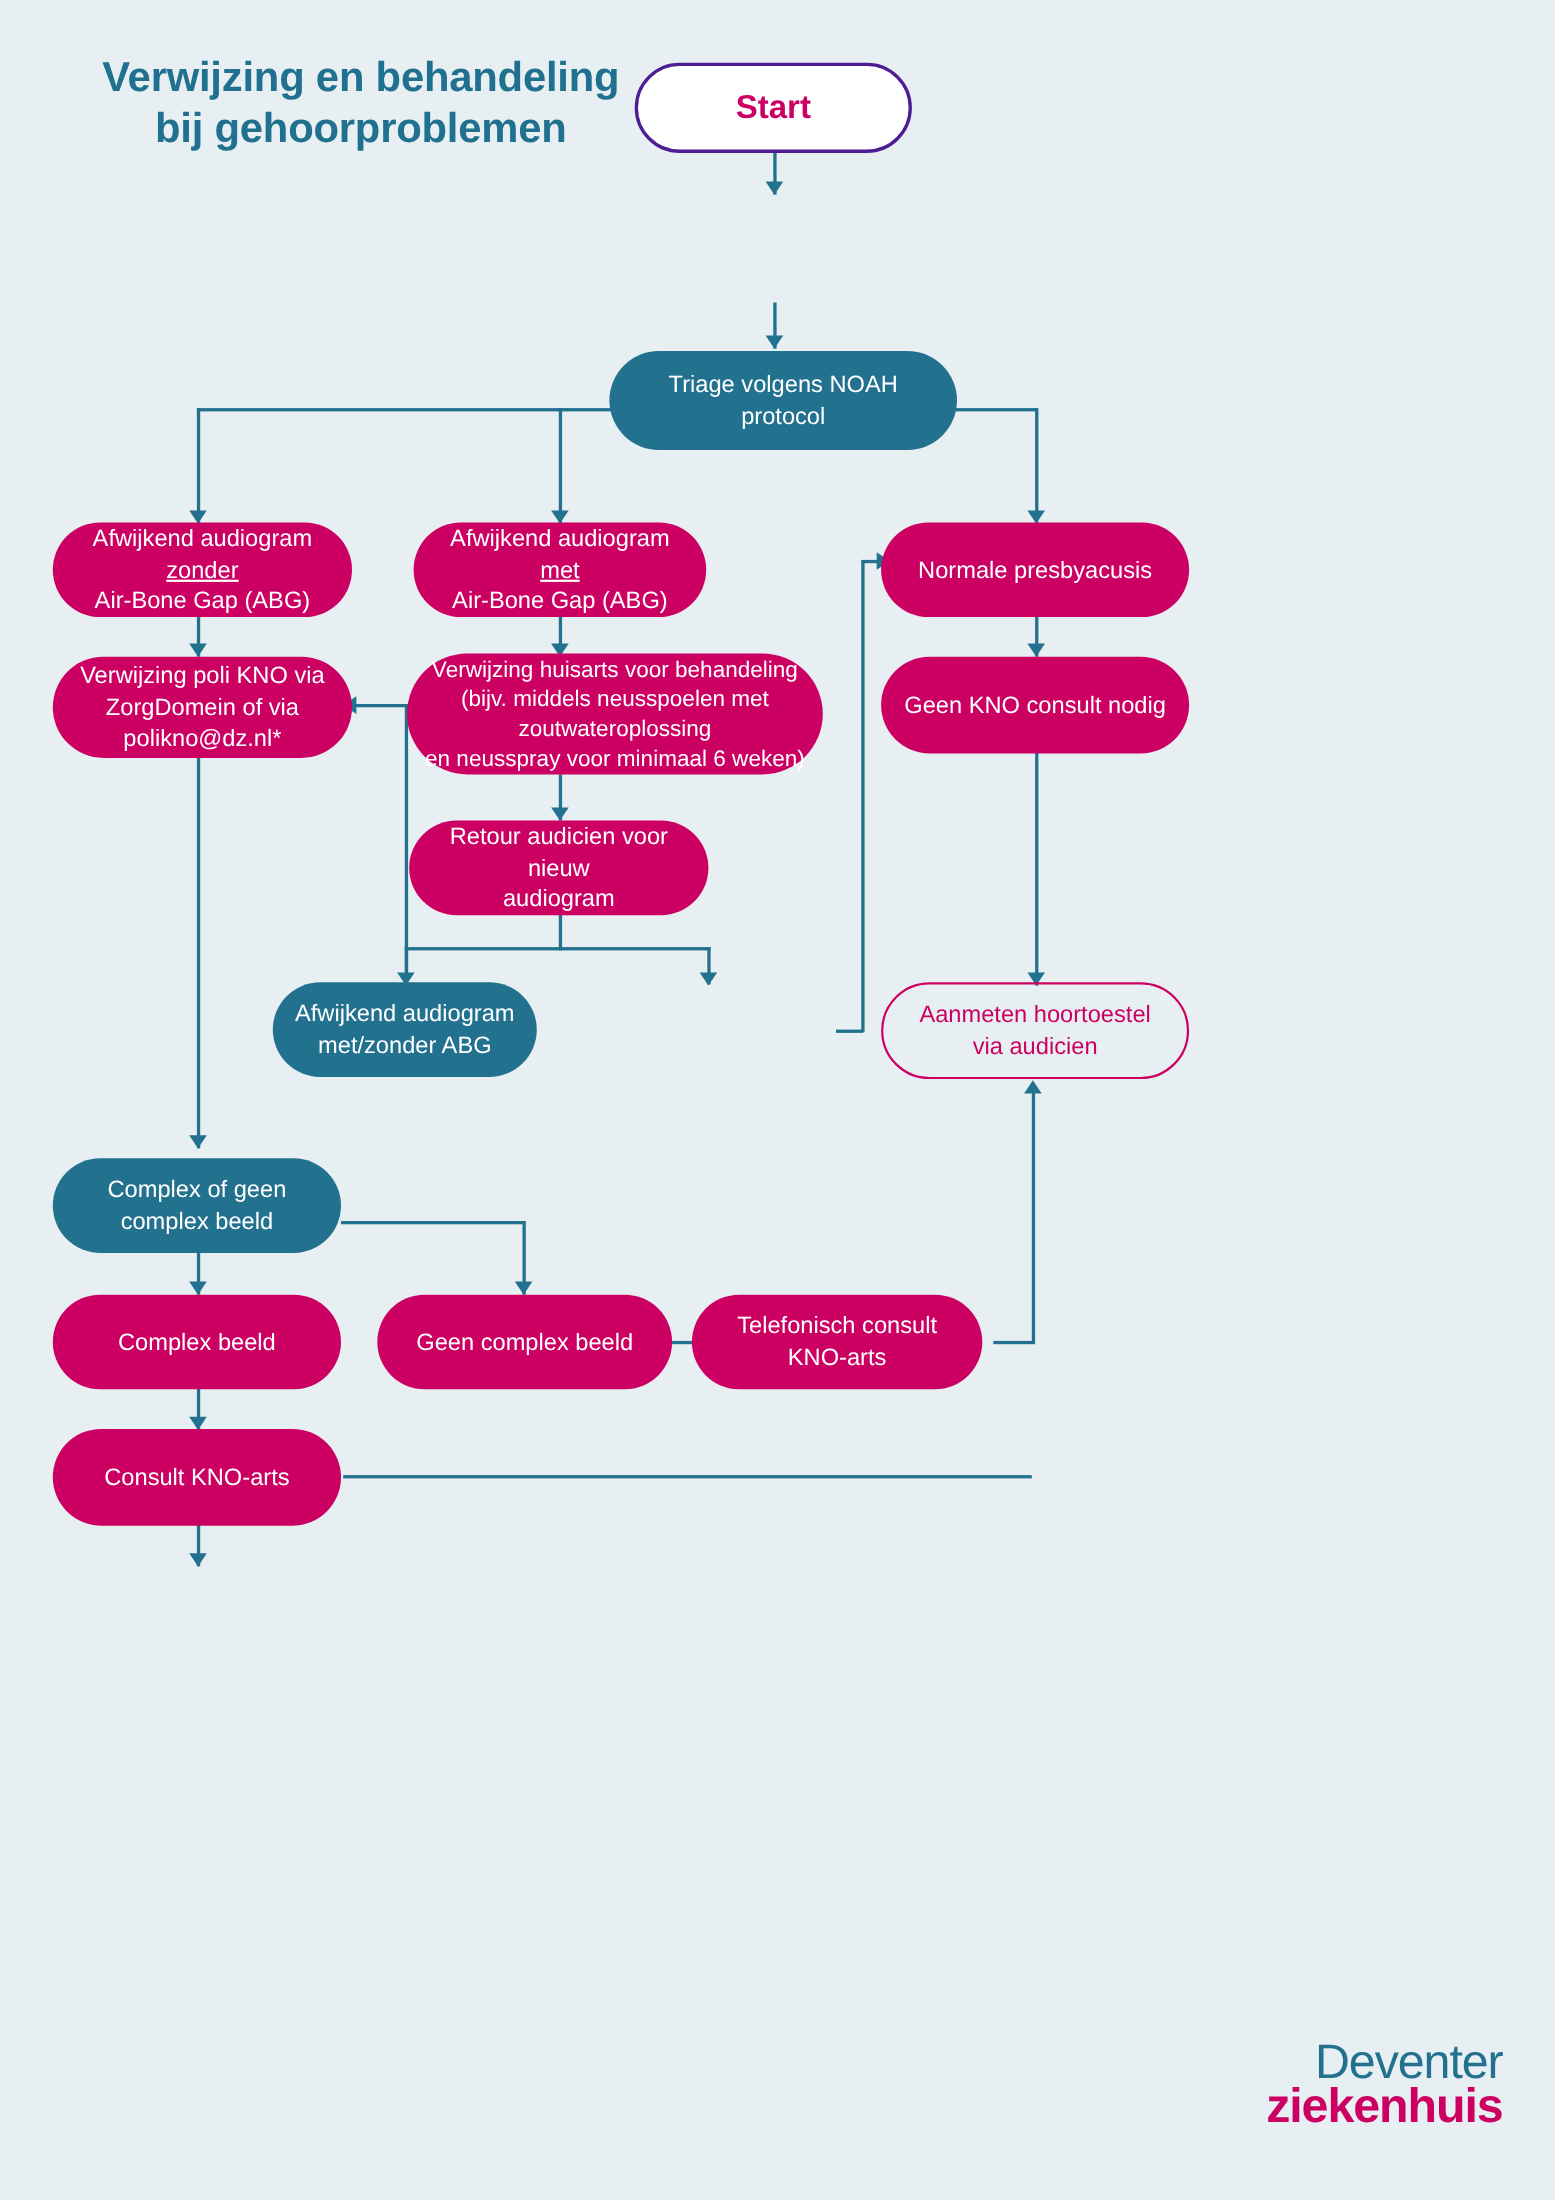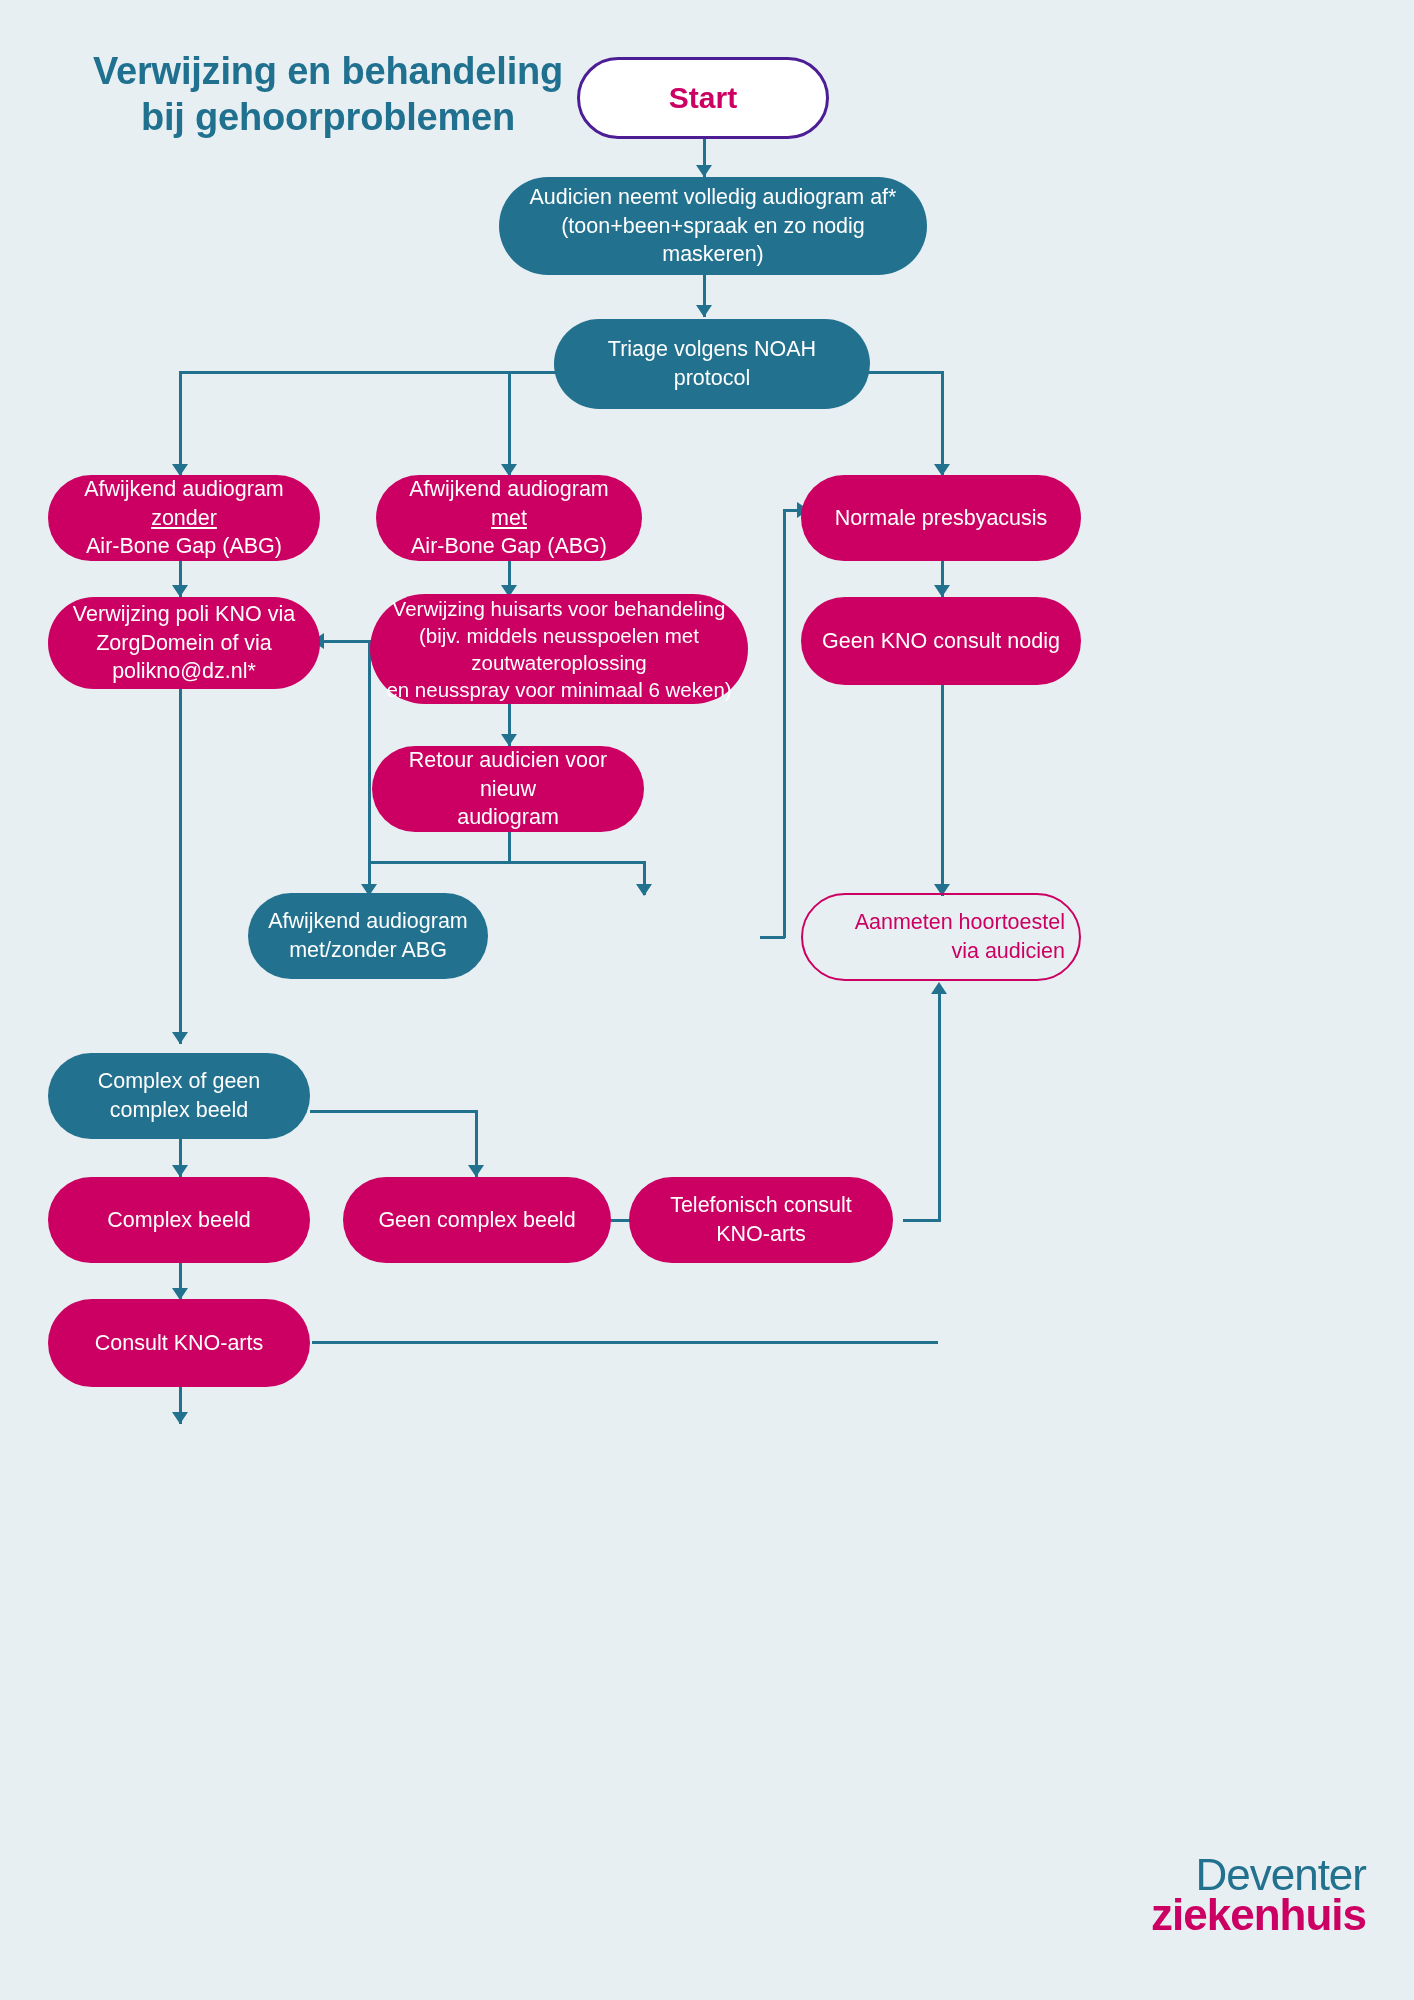--- a/index.html
+++ b/index.html
@@ -60,21 +60,20 @@
     background: #ffffff;
     border: 3px solid #4c1d95;
     color: #cc0062;
     font-weight: bold;
     font-size: 30px;
   }
   .node.outline-pink {
     background: transparent;
     border: 2.5px solid #cc0062;
     color: #cc0062;
-    text-align: right;
   }
   .u { text-decoration: underline; }
 
   
   .ln {
     position: absolute;
     background: #22718f;
     z-index: 1;
   }
   .ln.v { width: 3px; }
@@ -218,26 +217,20 @@
 
   <div class="ln h" style="left:312px; top:1341px; width:626px;"></div>
 
   <div class="ln v" style="left:179px; top:1386px; height:38px;"></div>
   <div class="arrow down" style="left:172px; top:1412px;"></div>
 
   <div class="node start" style="left:577px; top:57px; width:252px; height:82px;">
     <span class="txt">Start</span>
   </div>
 
-  <div class="node blue" style="left:499px; top:177px; width:428px; height:98px;">
-    <span class="txt">
-      <span>Audicien neemt volledig audiogram af*</span><br>
-      <span>(toon+been+spraak en zo nodig maskeren)</span>
-    </span>
-  </div>
 
   <div class="node blue" style="left:554px; top:319px; width:316px; height:90px;">
     <span class="txt">Triage volgens NOAH protocol</span>
   </div>
 
   <div class="node pink" style="left:48px; top:475px; width:272px; height:86px;">
     <span class="txt">
       <span>Afwijkend audiogram </span><span class="u">zonder</span><br>
       <span>Air-Bone Gap (ABG)</span>
     </span>

